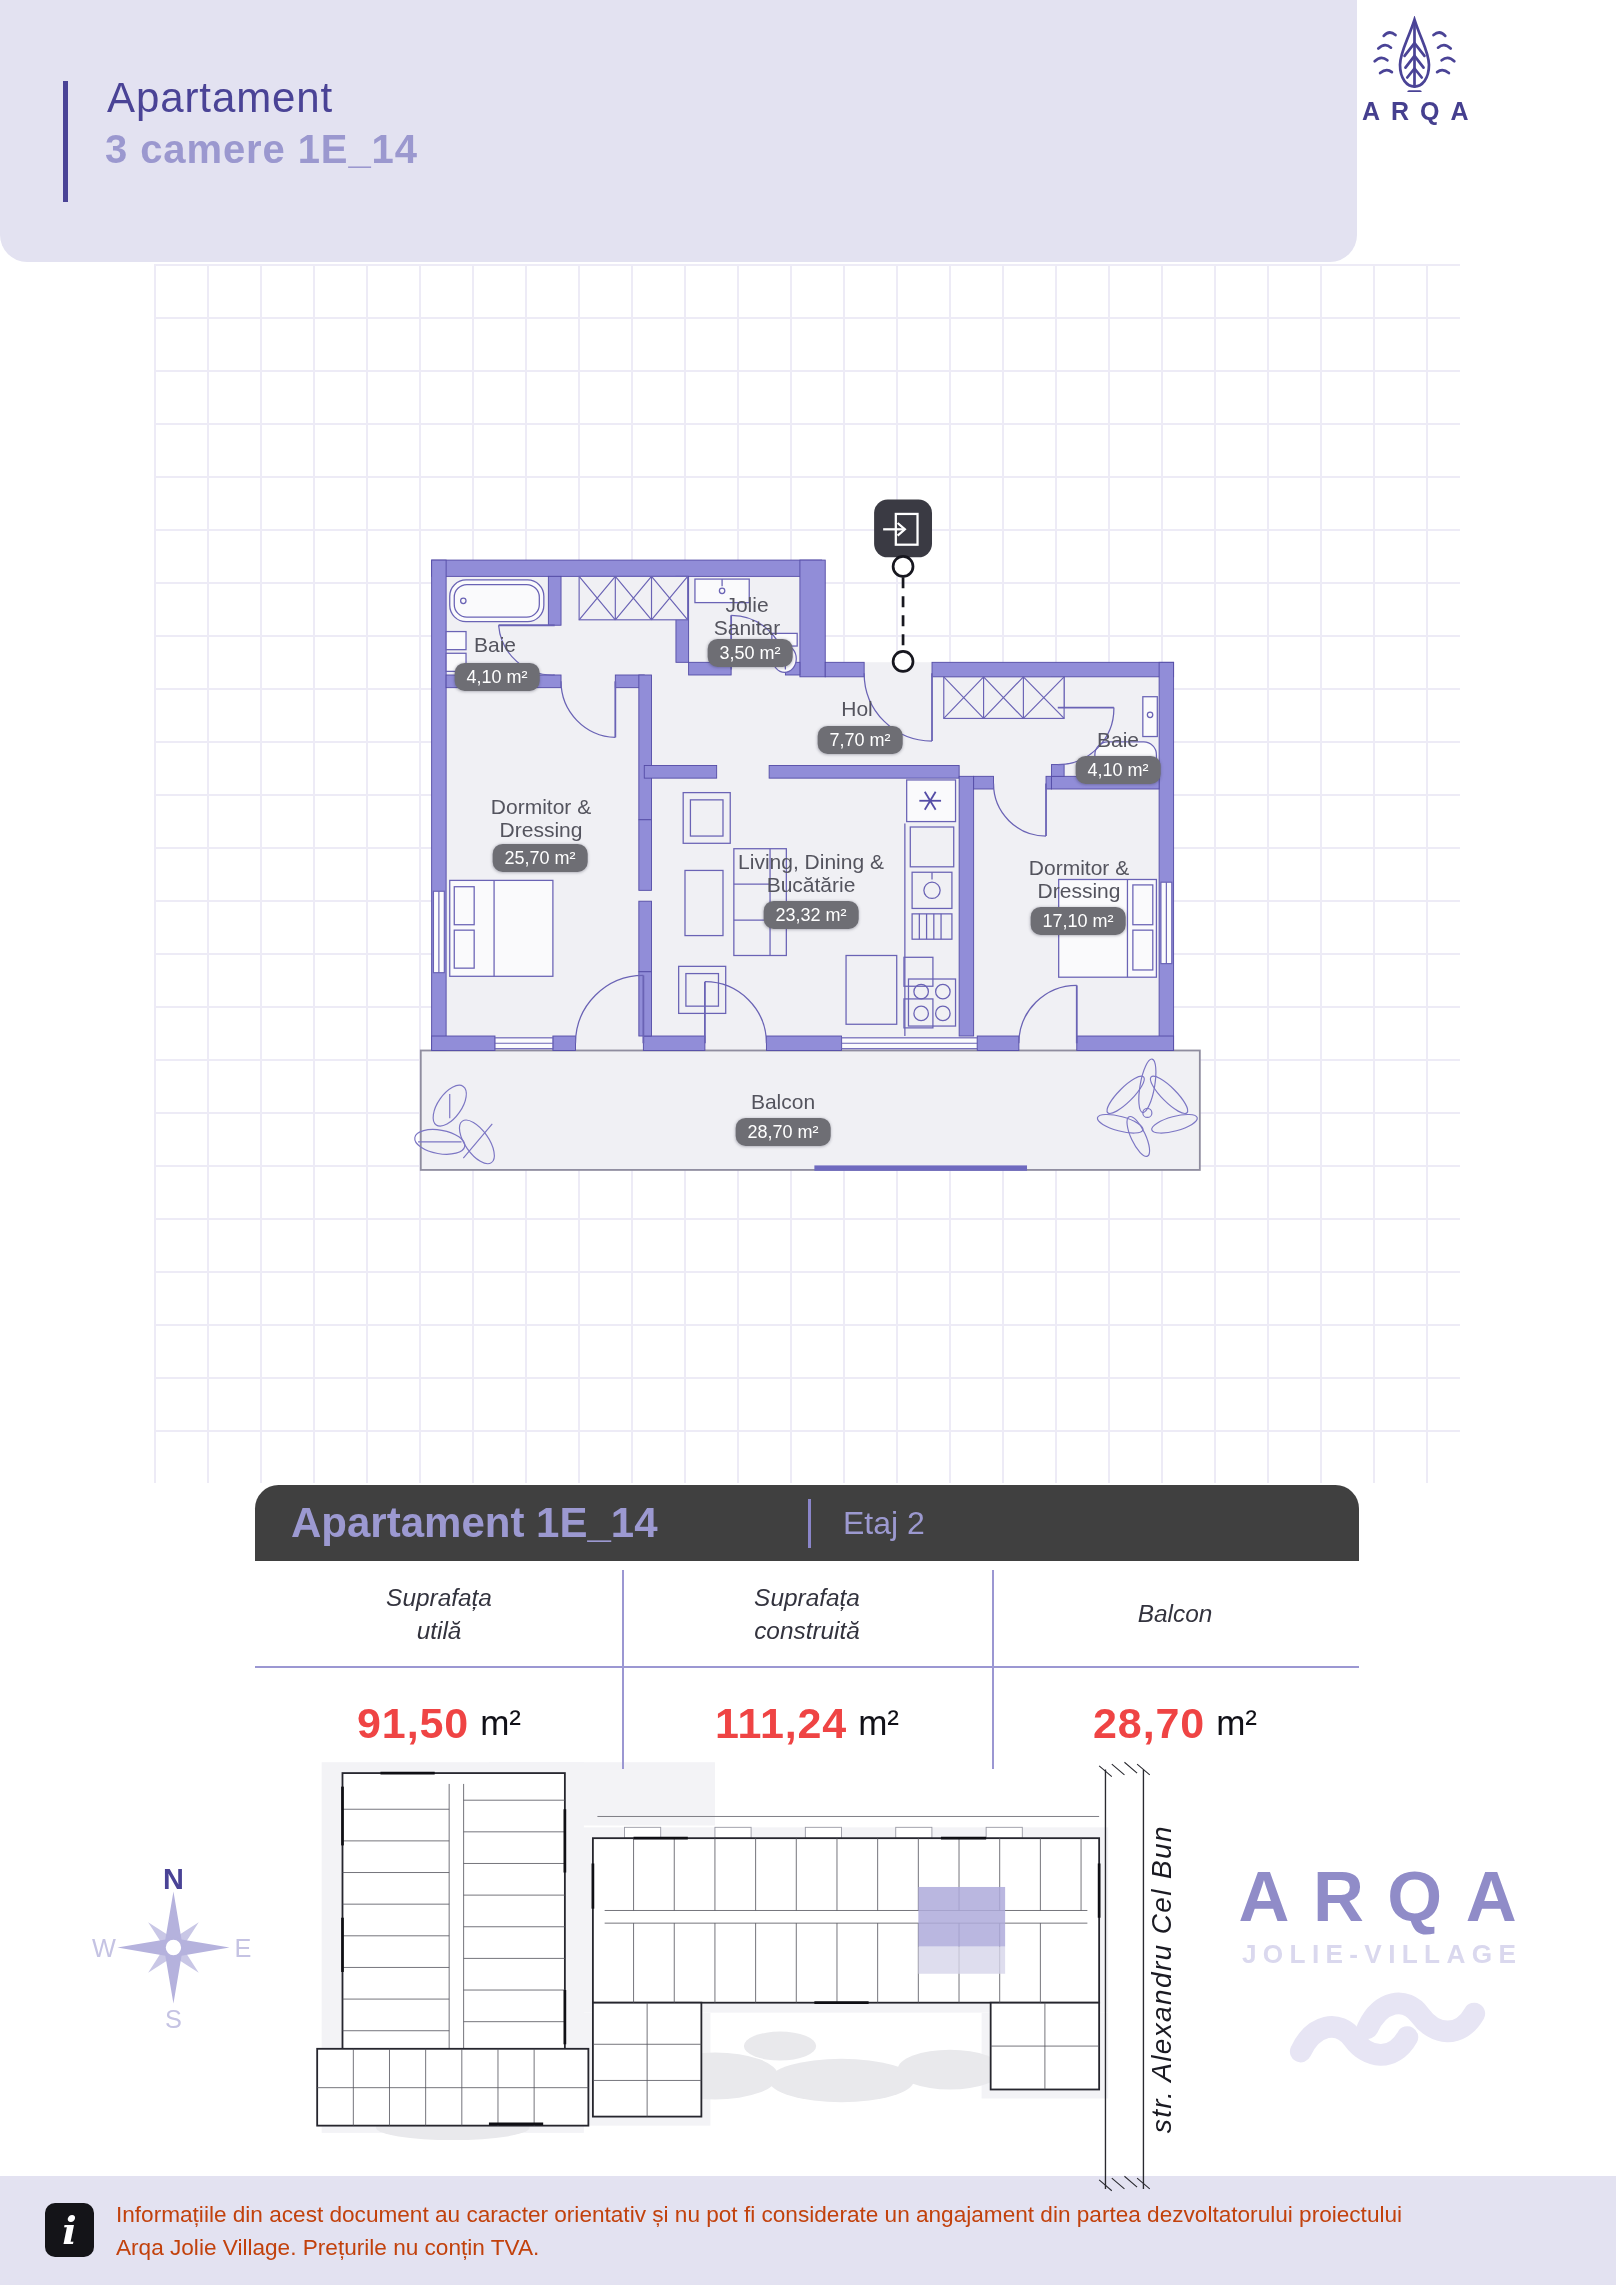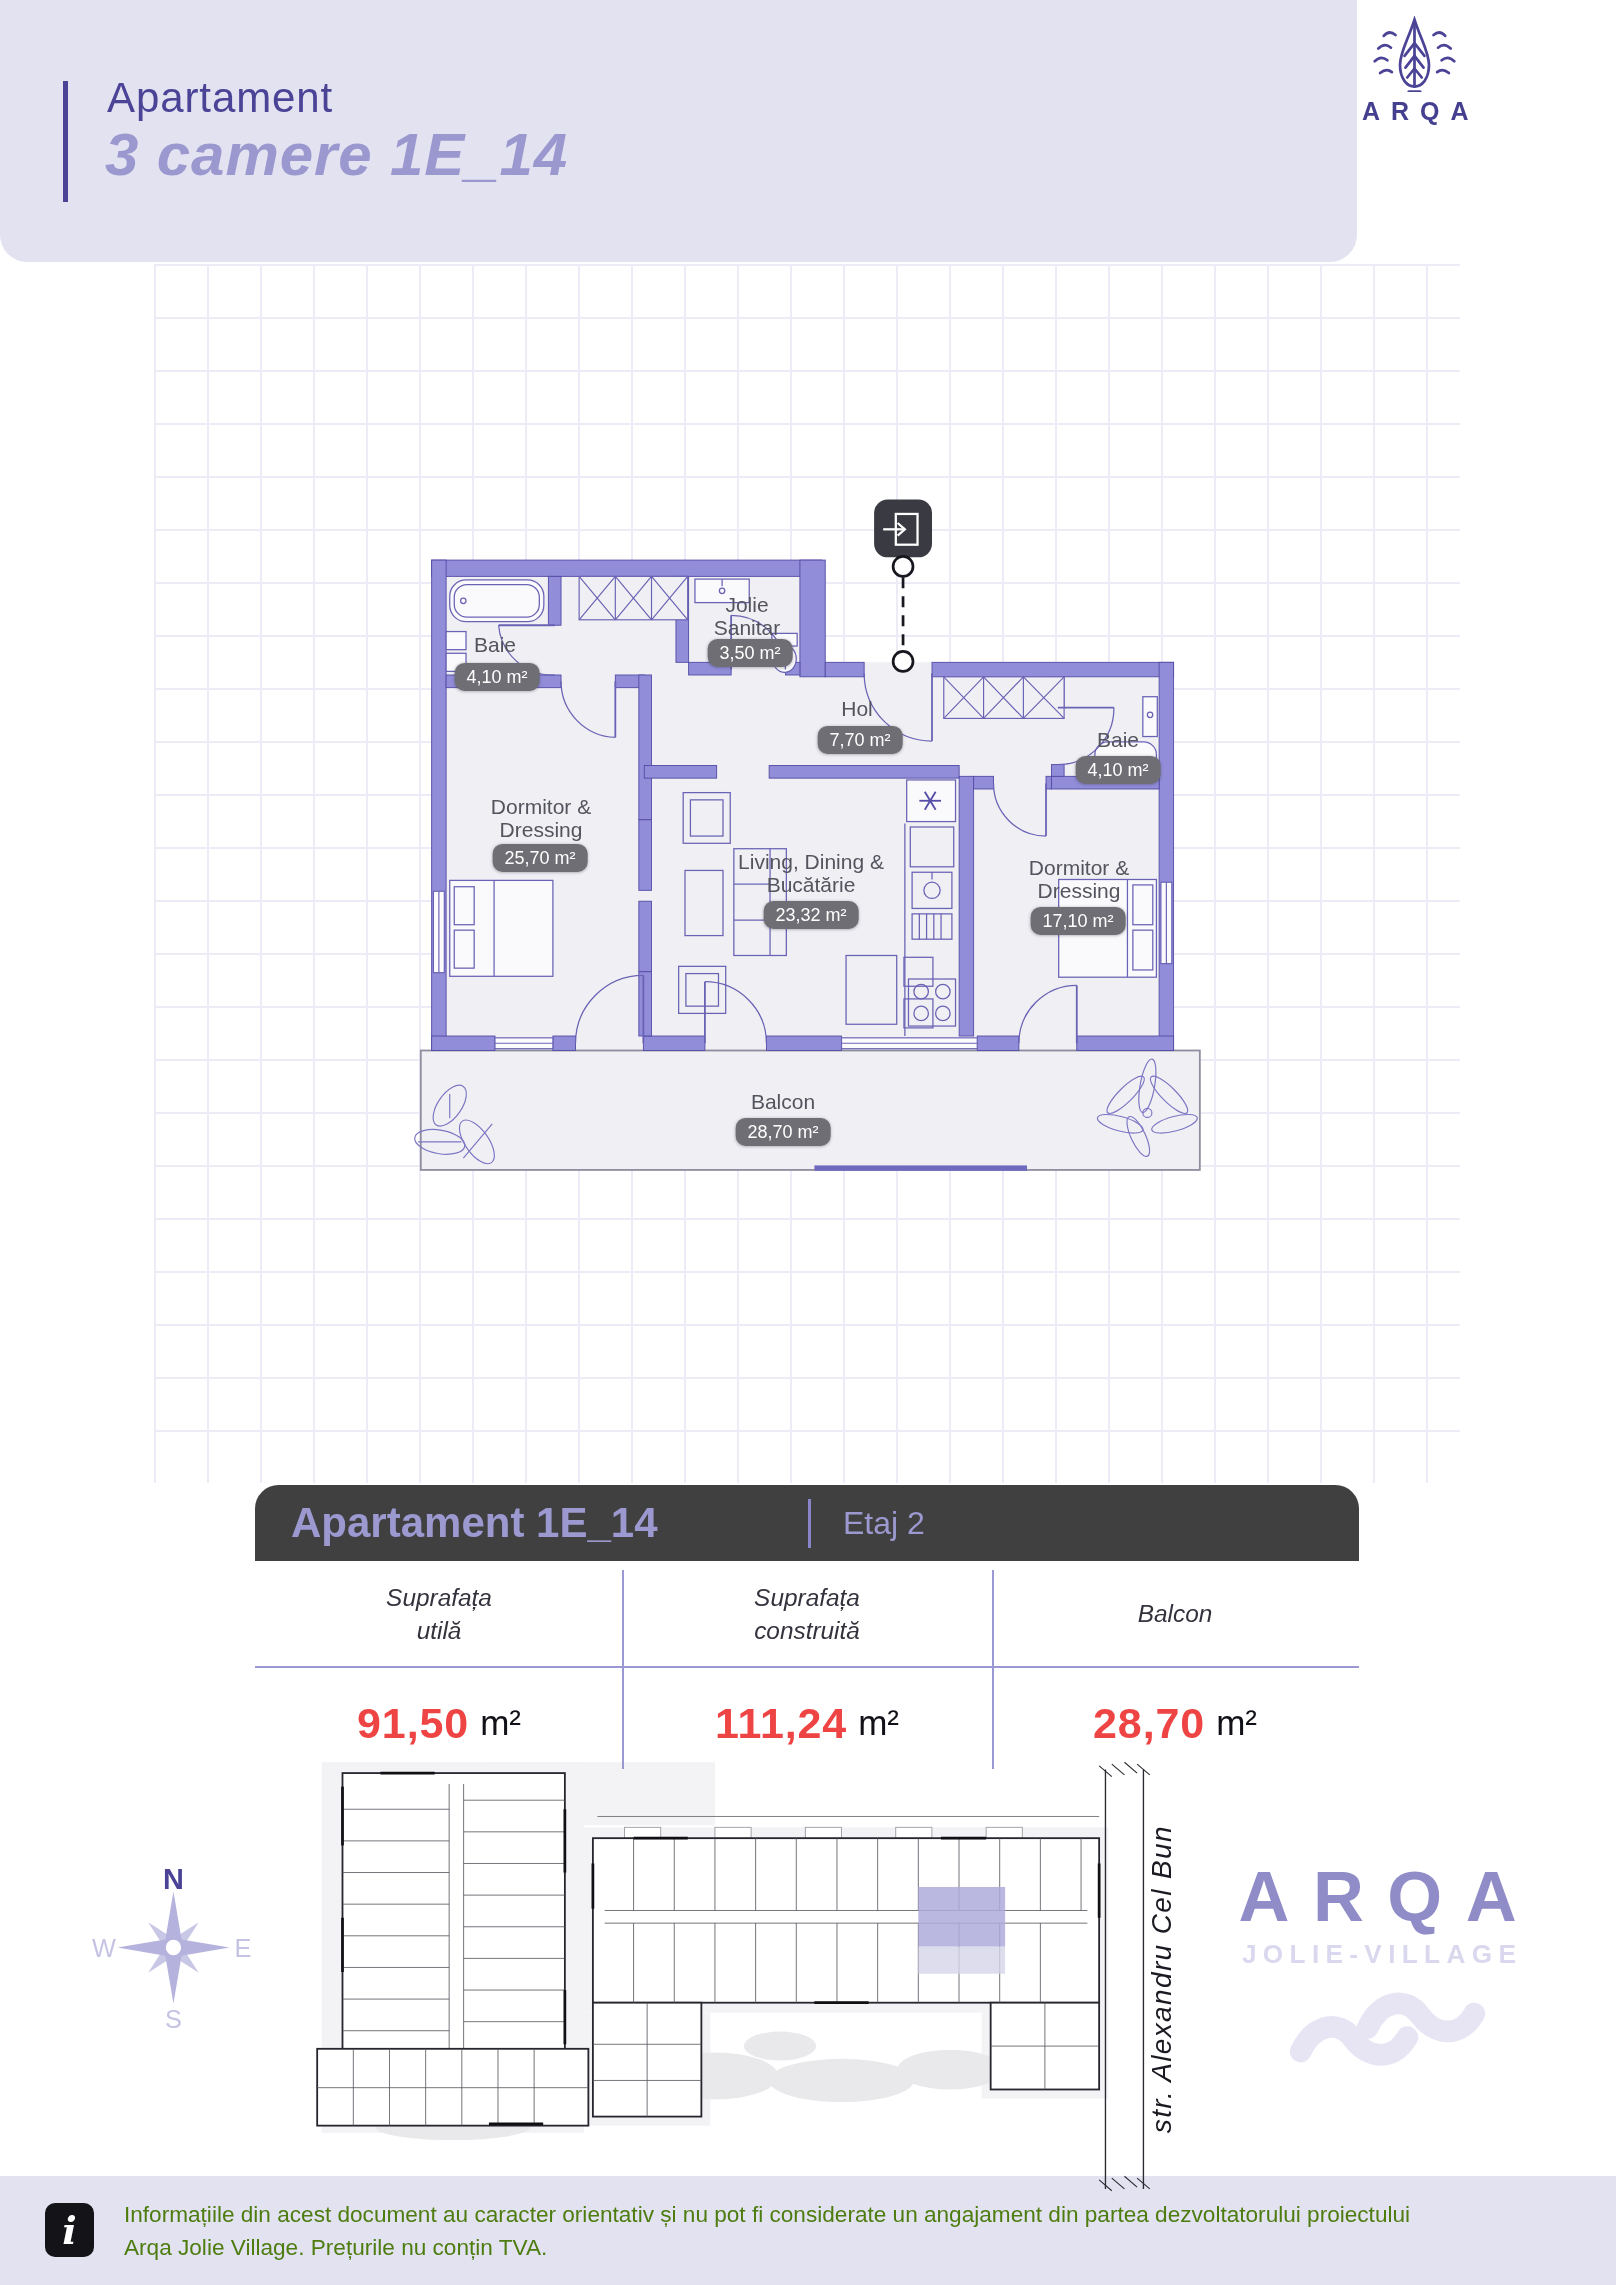--- a/index.html
+++ b/index.html
@@ -4,21 +4,21 @@
 <style>
   html,body{margin:0;padding:0;background:#ffffff;}
   .page{position:relative;width:1617px;height:2286px;background:#ffffff;overflow:hidden;
         font-family:"Liberation Sans", sans-serif;}
 
   
   .header{position:absolute;left:0;top:0;width:1357px;height:262px;background:#E3E2F1;
           border-radius:0 0 27px 27px;}
   .accent-line{position:absolute;left:63px;top:81px;width:4.5px;height:121px;background:#4A4396;}
   .kicker{position:absolute;left:107px;top:74px;font-size:42px;font-weight:500;color:#4A4396;letter-spacing:0.9px;}
-  .h-title{position:absolute;left:105px;top:120px;font-size:60px;font-weight:800;color:#9B98CF;letter-spacing:0.9px;font-style:italic;}
+  .h-title{position:absolute;left:105px;top:127px;font-size:40px;font-weight:800;color:#9B98CF;letter-spacing:0.9px;}
   .brand-top{position:absolute;left:1351px;top:16.3px;width:127px;text-align:center;}
   .brand-top .wordmark{font-size:25px;font-weight:700;color:#453F8F;letter-spacing:11px;margin-top:1.8px;padding-left:11px;}
 
   
   .grid-area{position:absolute;left:154px;top:264px;width:1306px;height:1219px;
     background-image:linear-gradient(#EDEBF6 1.8px,transparent 1.8px),linear-gradient(90deg,#EDEBF6 1.8px,transparent 1.8px);
     background-size:53px 53px;background-position:0 0;}
   .plan-svg{position:absolute;left:0;top:0;z-index:2;}
 
   
@@ -44,21 +44,21 @@
   .valunit{font-size:35px;font-weight:400;color:#111118;}
 
   
   .site-svg{position:absolute;left:0;top:1755px;z-index:2;}
 
   
   .footer{position:absolute;left:0;top:2176px;width:1617px;height:110px;background:#E3E2F1;}
   .info-icon{position:absolute;left:45px;top:27px;width:49px;height:54px;background:#141418;border-radius:10px;
              color:#ffffff;display:flex;align-items:center;justify-content:center;
              font-family:"DejaVu Serif", serif;font-style:italic;font-size:38px;font-weight:700;}
-  .footer-text{position:absolute;left:116px;top:22px;font-size:22.6px;line-height:33px;color:#4d7c0f;margin-left:8px;}
+  .footer-text{position:absolute;left:116px;top:22px;font-size:22.6px;line-height:33px;color:#c2410c;}
 </style>
 </head>
 <body>
 
 <div class="page">
 
   <div class="header">
     <div class="accent-line"></div>
     <div class="kicker">Apartament</div>
     <div class="h-title">3 camere 1E_14</div>

